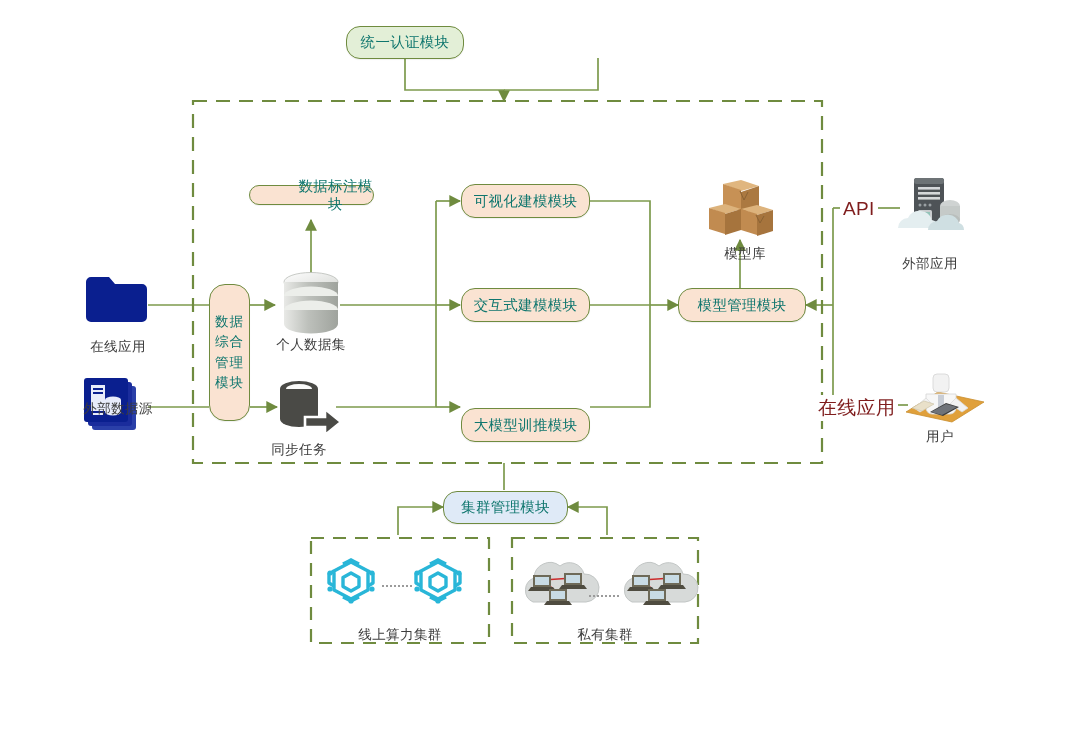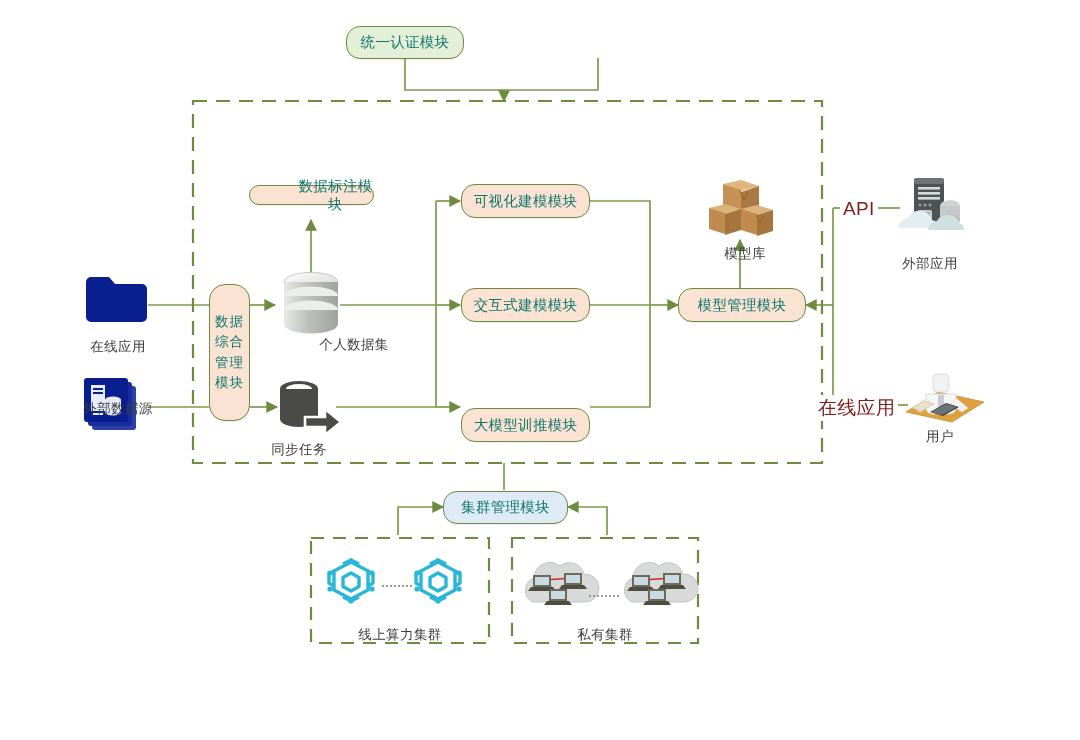--- a/index.html
+++ b/index.html
@@ -317,21 +317,21 @@
   <div class="cap" style="left:58px;top:338px;width:120px;">在线应用</div>
   <div class="cap" style="left:56px;top:400px;width:124px;top:400px;">外部数据源</div>
 
   <div class="node chip vert" style="left:209px;top:284px;width:41px;height:137px;">
     <span>数据</span>
     <span>综合</span>
     <span>管理</span>
     <span>模块</span>
   </div>
 
-  <div class="cap" style="left:251px;top:336px;width:120px;margin-left:43px;">个人数据集</div>
+  <div class="cap" style="left:251px;top:336px;width:120px;">个人数据集</div>
   <div class="cap" style="left:239px;top:441px;width:120px;">同步任务</div>
 
   <div class="node chip" style="left:249px;top:185px;width:125px;height:20px;padding-left:48px;">
     <span>数据标注模块</span>
   </div>
 
   <div class="node chip" style="left:461px;top:184px;width:129px;height:34px;">
     <span>可视化建模模块</span>
   </div>
   <div class="node chip" style="left:461px;top:288px;width:129px;height:34px;">

